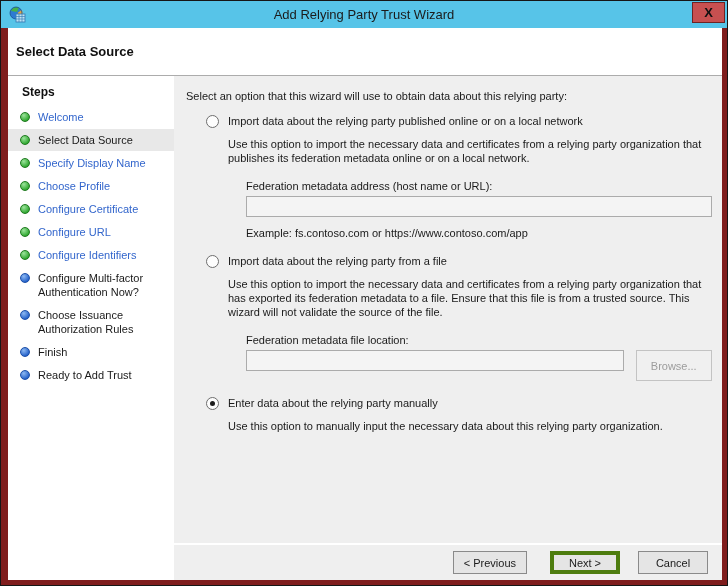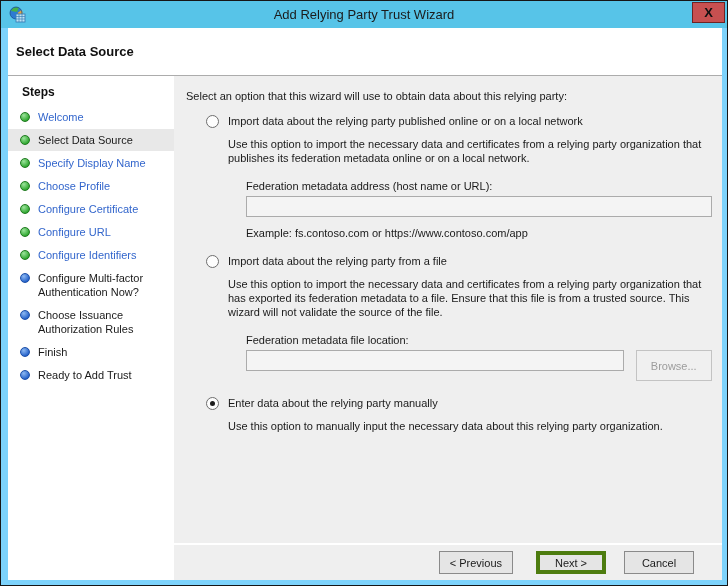--- a/index.html
+++ b/index.html
@@ -1,21 +1,21 @@
 <!DOCTYPE html>
 <html><head>
 <meta charset="utf-8">
 <style>
   * { margin:0; padding:0; box-sizing:border-box; }
   html,body { width:728px; height:586px; }
   body { font-family:"Liberation Sans", sans-serif; font-size:11px; color:#1a1a1a; }
 
   .window {
     position:relative; width:728px; height:586px;
-    background:#7dd3fc; border:1px solid #161616; overflow:hidden;
+    background:#7f1d1d; border:1px solid #161616; overflow:hidden;
   }
 
   
   .titlebar { position:relative; height:27px; background:#57c4e8; }
   .titlebar .app-icon { position:absolute; left:8px; top:5px; width:17px; height:17px; }
   .titlebar .title {
     position:absolute; left:0; right:0; top:6px; text-align:center;
     font-size:13px; color:#1b1b1b;
   }
   .close-btn {
@@ -86,21 +86,21 @@
     margin-left:12px; width:77px; height:31px;
     background:#f0f0f0; border:1px solid #c3c3c3; color:#9c9c9c;
     font-family:"Liberation Sans", sans-serif; font-size:11px;
   }
   .example-line { margin:10px 0 0 40px; }
 
   
   .footer-sep { height:2px; background:#ffffff; }
   .footer {
     height:35px; background:#efefef; display:flex; align-items:center;
-    justify-content:flex-end; padding-right:28px;
+    justify-content:flex-end; padding-right:14px;
   }
   .wiz-btn {
     min-width:70px; height:23px; background:#e5e5e5; border:1px solid #8a8a8a;
     font-family:"Liberation Sans", sans-serif; font-size:11px; color:#1a1a1a;
     padding:0 10px;
   }
   .wiz-btn + .wiz-btn { margin-left:14px; }
   .wiz-btn.default { border:4px solid #4d7c0f; margin-left:23px; margin-right:4px; }
 </style>
 </head>

